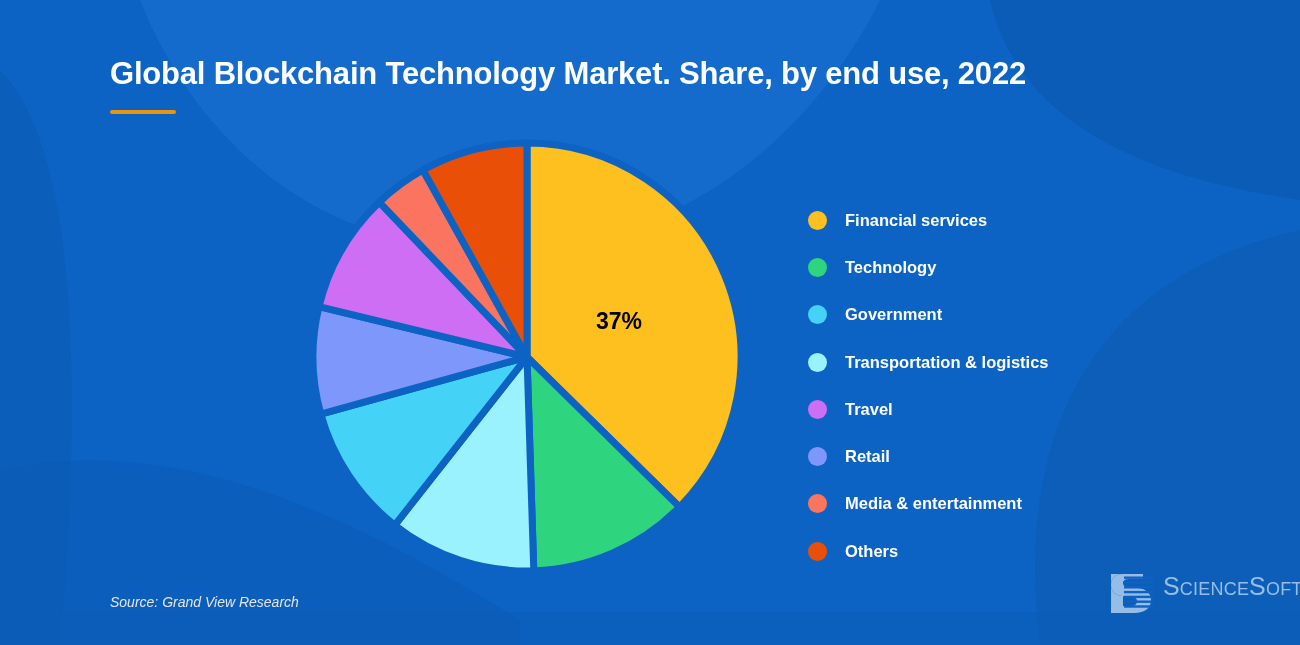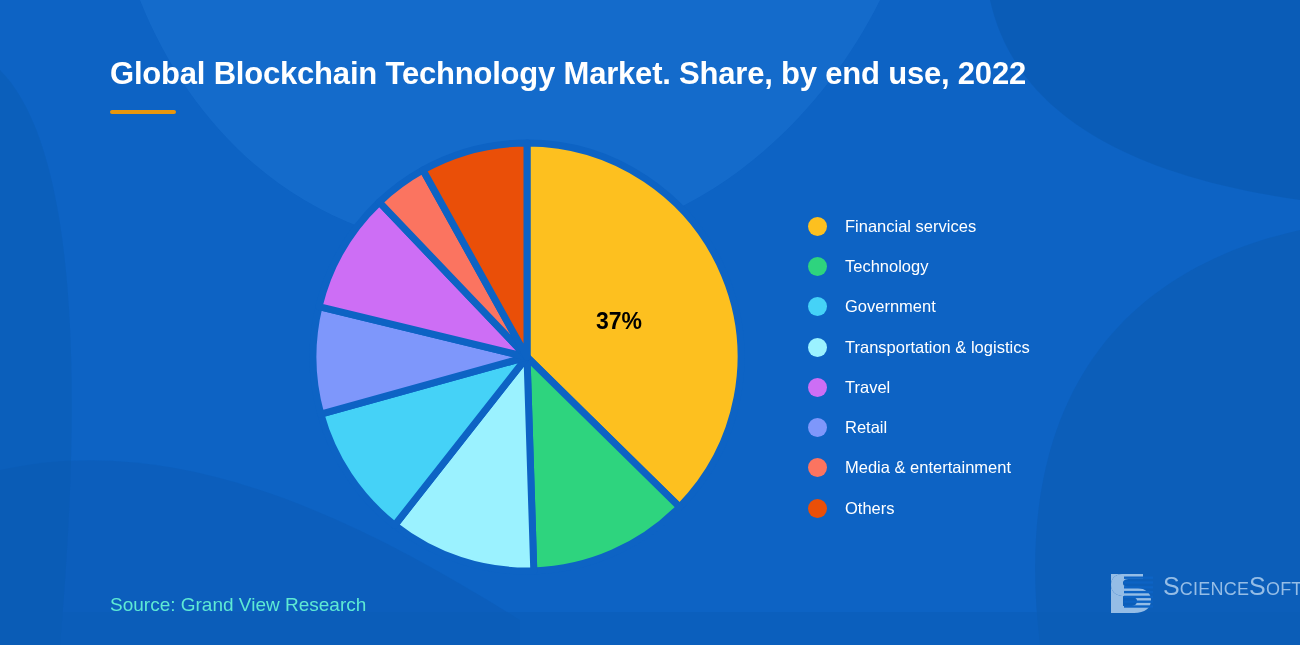--- a/index.html
+++ b/index.html
@@ -37,24 +37,25 @@
   #pie-value-label {
     position:absolute;
     left:548px; top:308px;
     font-size:23px;
     font-weight:bold;
     color:#000000;
   }
 
   #legend {
     position:absolute;
-    left:760px; top:206px;
+    left:760px; top:200px;
     display:flex;
     flex-direction:column;
-    gap:0;
+    gap:7px;
+    font-weight:bold;
   }
   .legend-item {
     display:flex;
     align-items:center;
     height:40.3px;
   }
   .legend-swatch {
     width:19px; height:19px;
     border-radius:50%;
     flex:0 0 auto;
@@ -62,22 +63,23 @@
   }
   .legend-label {
     font-size:16.5px;
     color:#ffffff;
     white-space:nowrap;
   }
 
   #source-note {
     position:absolute;
     left:62px; top:594px;
-    font-size:19px;
-    color:#5eead4;
+    font-size:14px;
+    font-style:italic;
+    color:#e5e5e5;
   }
 
   #logo {
     position:absolute;
     left:1062px; top:572px;
     display:flex;
   }
   #logo-mark { flex:0 0 auto; margin-right:9px; }
   #logo-text {
     font-size:25px;

